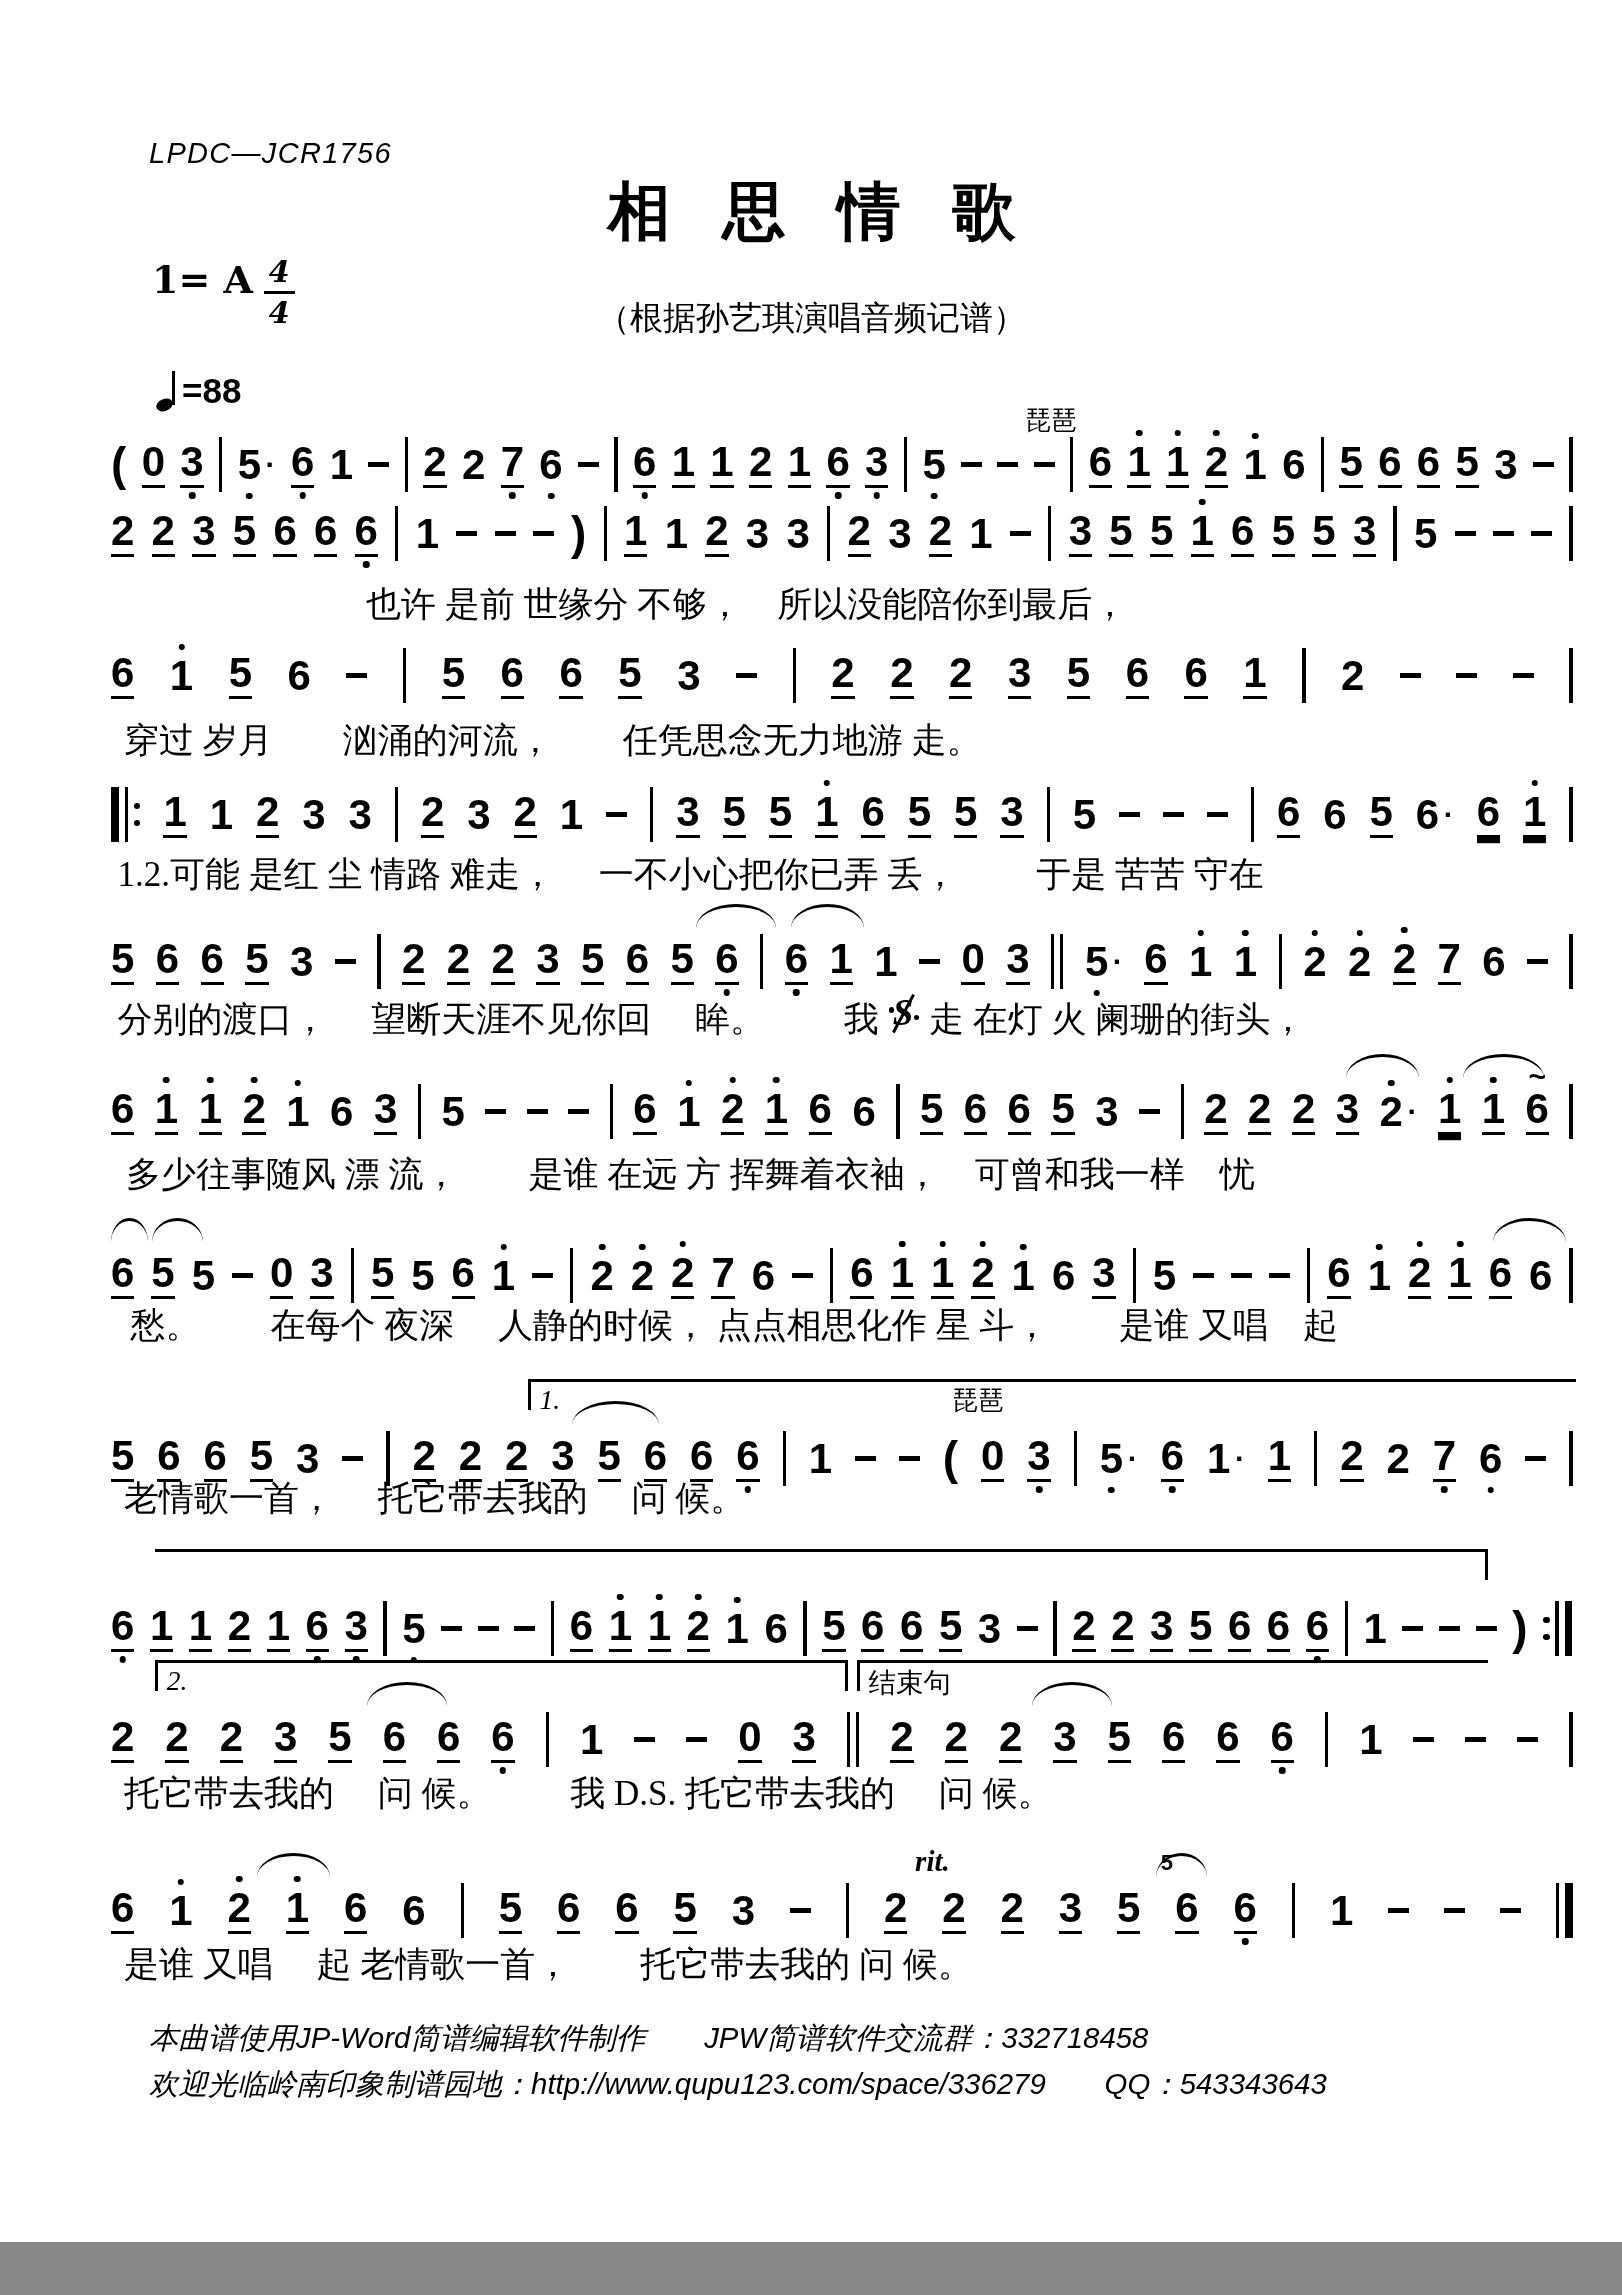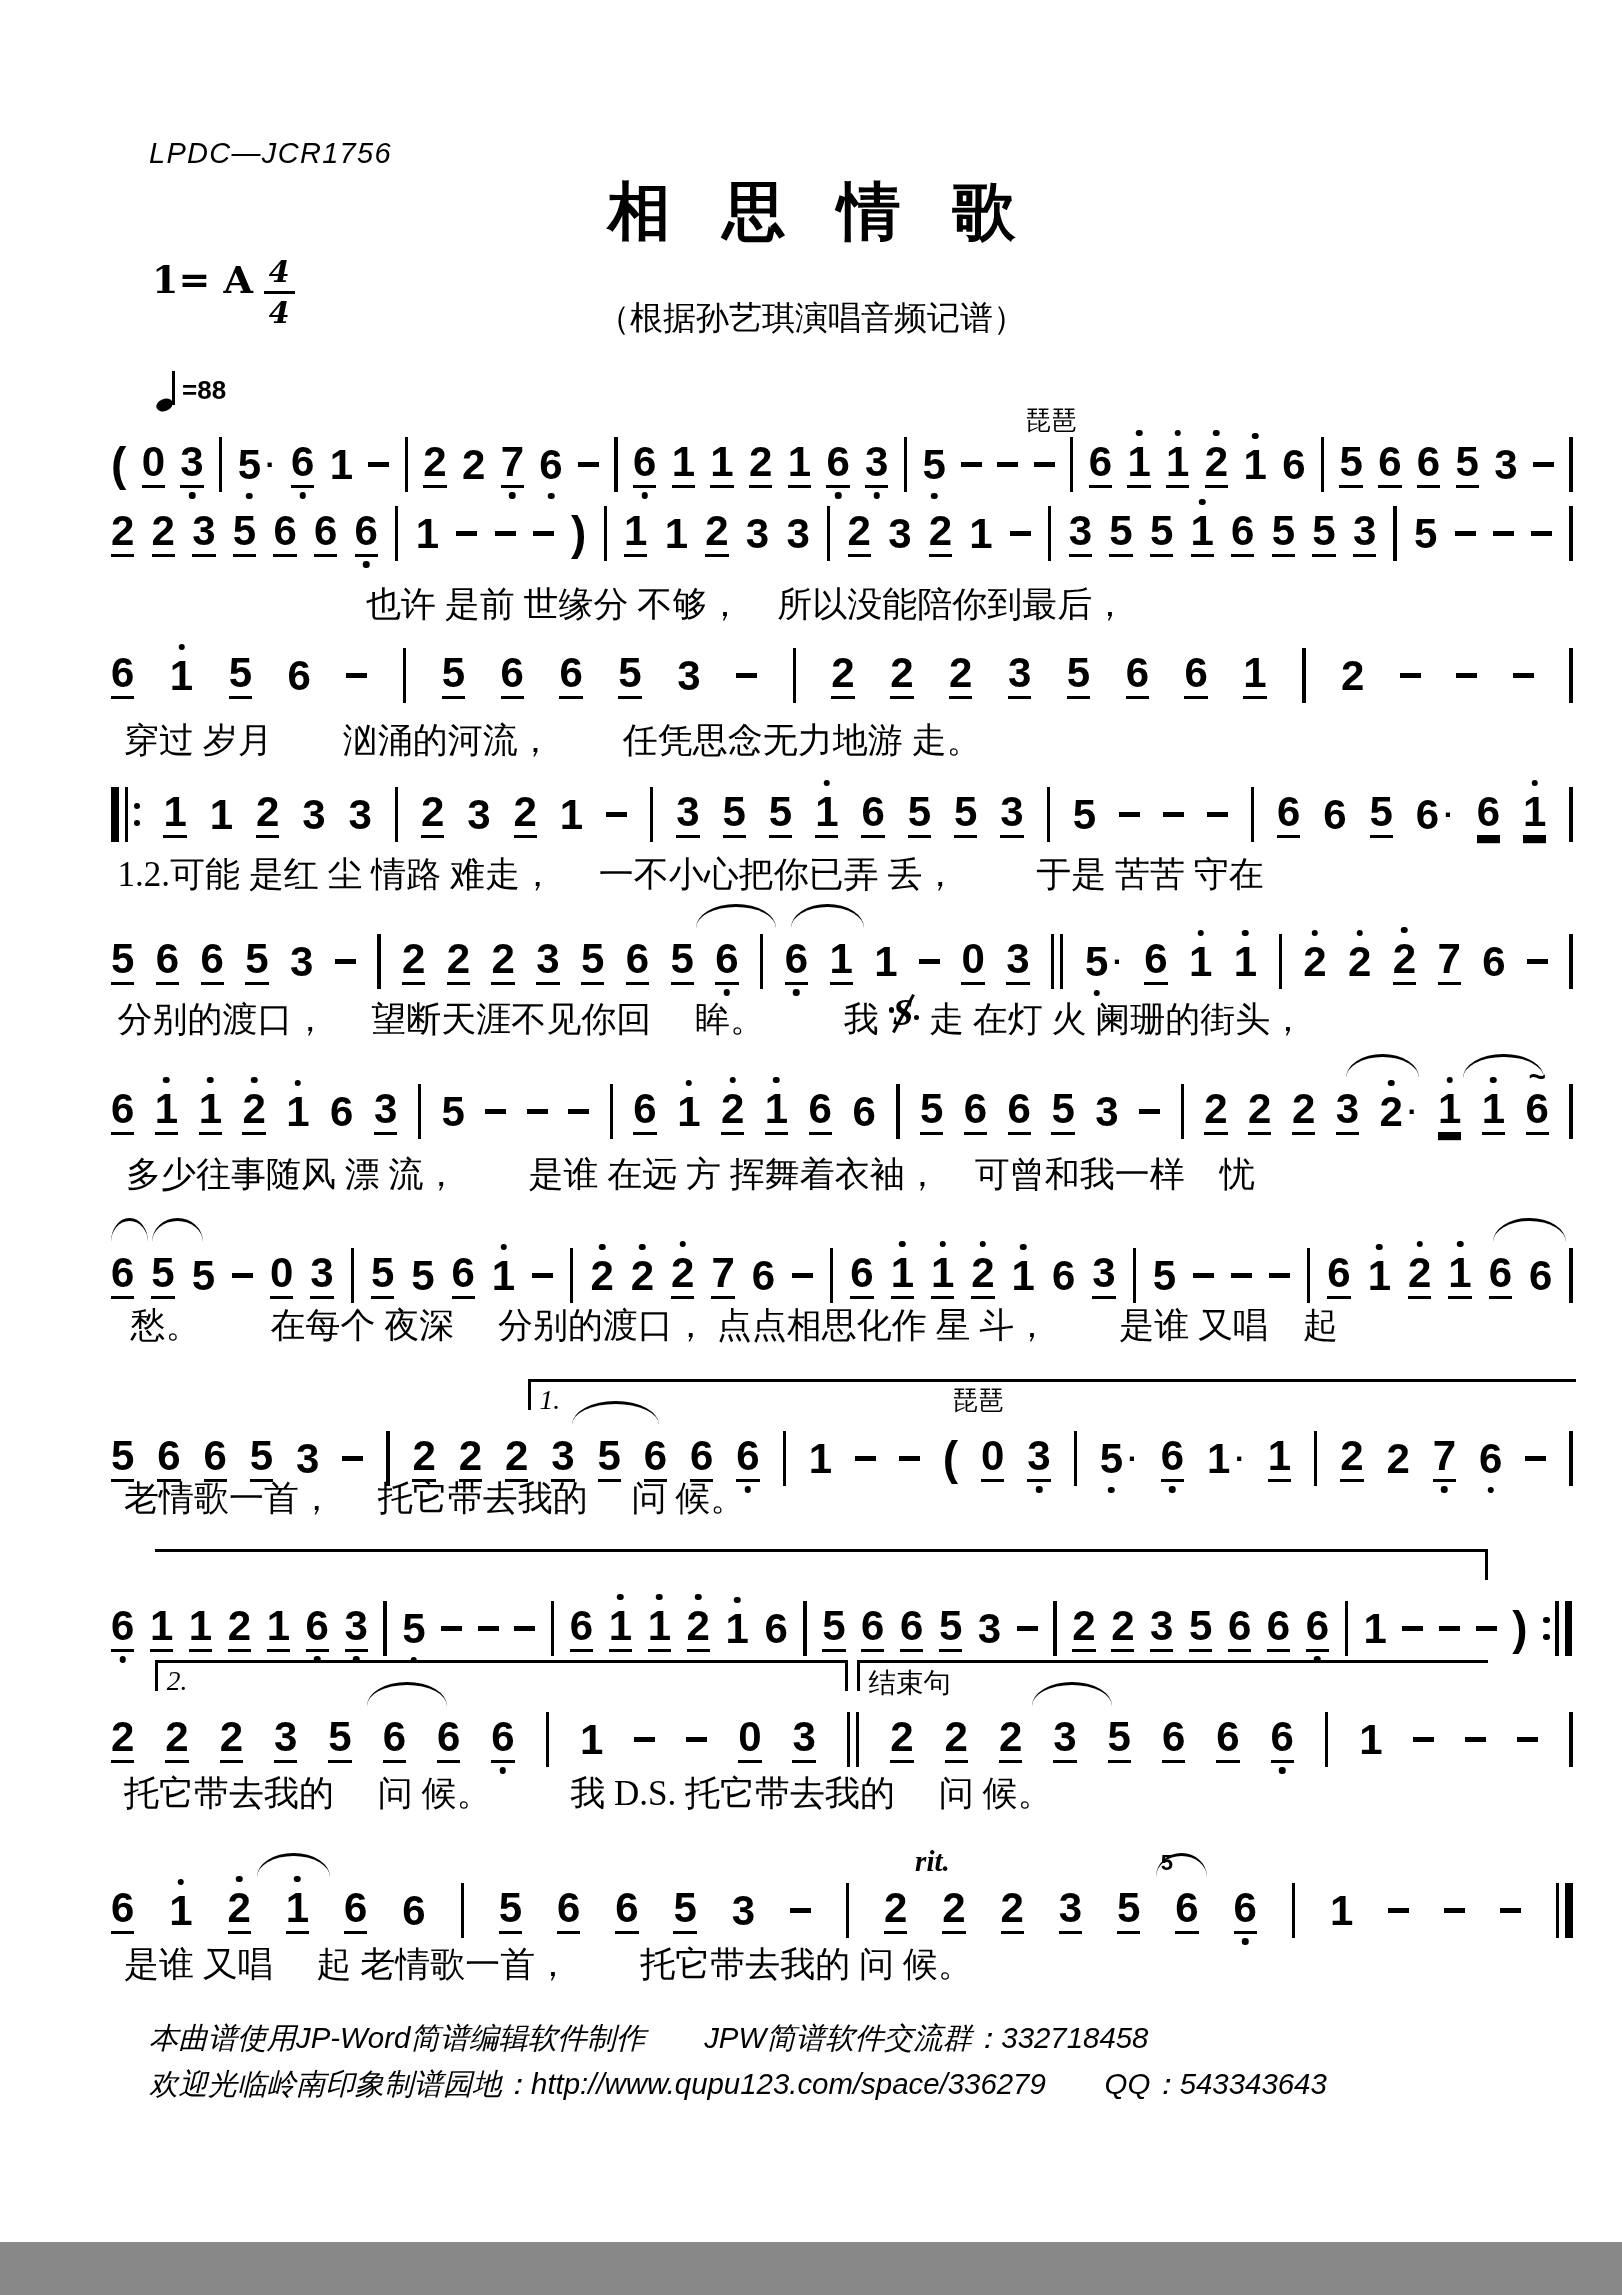--- a/index.html
+++ b/index.html
@@ -11,21 +11,21 @@
   .title{position:absolute;left:0;right:0;top:169px;text-align:center;font-size:63px;font-weight:bold;
          font-family:"Liberation Serif","DejaVu Serif",serif;letter-spacing:52px;text-indent:52px;}
   .subtitle{position:absolute;left:0;right:0;top:296px;text-align:center;font-size:33px;
          font-family:"Liberation Serif","DejaVu Serif",serif;}
   .keysig{position:absolute;left:152px;top:257px;display:flex;align-items:flex-start;gap:10.5px;
           font-size:38px;font-weight:bold;font-family:"DejaVu Serif","Liberation Serif",serif;}
   .frac{display:inline-flex;flex-direction:column;align-items:center;line-height:1;font-size:30px;font-weight:bold;}
   .frac .num{border-bottom:3.3px solid #000;padding:0 5.2px 3.9px;}
   .frac .den{padding-top:3.9px;}
   .tempo{position:absolute;left:156px;top:370px;display:flex;align-items:center;gap:6.5px;
-         font-size:26px;font-weight:bold;}
+         font-size:35px;font-weight:bold;}
   .qn{display:inline-block;position:relative;width:19.6px;height:41px;}
   .qn i{position:absolute;display:block;background:#000;}
   .qn .head{left:0;bottom:0;width:17px;height:11.8px;border-radius:50%;transform:rotate(-22deg);}
   .qn .stem{right:0.7px;bottom:6.5px;width:3.3px;height:34px;}
   .credits{position:absolute;right:143px;top:247px;text-align:right;font-size:34px;line-height:1.62;
            font-family:"Liberation Serif","DejaVu Serif",serif;}
 
   
   #score{position:absolute;left:0;top:0;width:100%;height:100%;}
   .sys{position:absolute;left:111px;width:1462px;height:55px;}
@@ -761,21 +761,21 @@
             <span class="g u1">1<i class="da"></i></span>
           </span>
           <span class="nt">
             <span class="g u1">6</span>
           </span>
           <span class="nt">
             <span class="g">6</span>
           </span>
           <span class="bar"></span>
         </div>
-        <div class="lyr" style="top: 54px; left: 19.6px;"><span>愁。　　在每个 夜深　 分别的渡口， 点点相思化作 星 斗，　　是谁 又唱　起</span></div>
+        <div class="lyr" style="top: 54px; left: 19.6px;"><span>愁。　　在每个 夜深　 人静的时候， 点点相思化作 星 斗，　　是谁 又唱　起</span></div>
       </div>
       <div class="sys" style="top: 1431px;">
         <div class="vbr tkL" style="left: 28.5%; width: 71.5%;"></div>
         <div class="vlbl it" style="left: calc(28.5% + 11.8px);">1.</div>
         <div class="lbl" style="left: 57.5%; top: -48px;">琵琶</div>
         <div class="arc" style="left: 31.5%; width: 6%;"></div>
         <div class="row">
           <span class="nt">
             <span class="g u1">5</span>
           </span>

